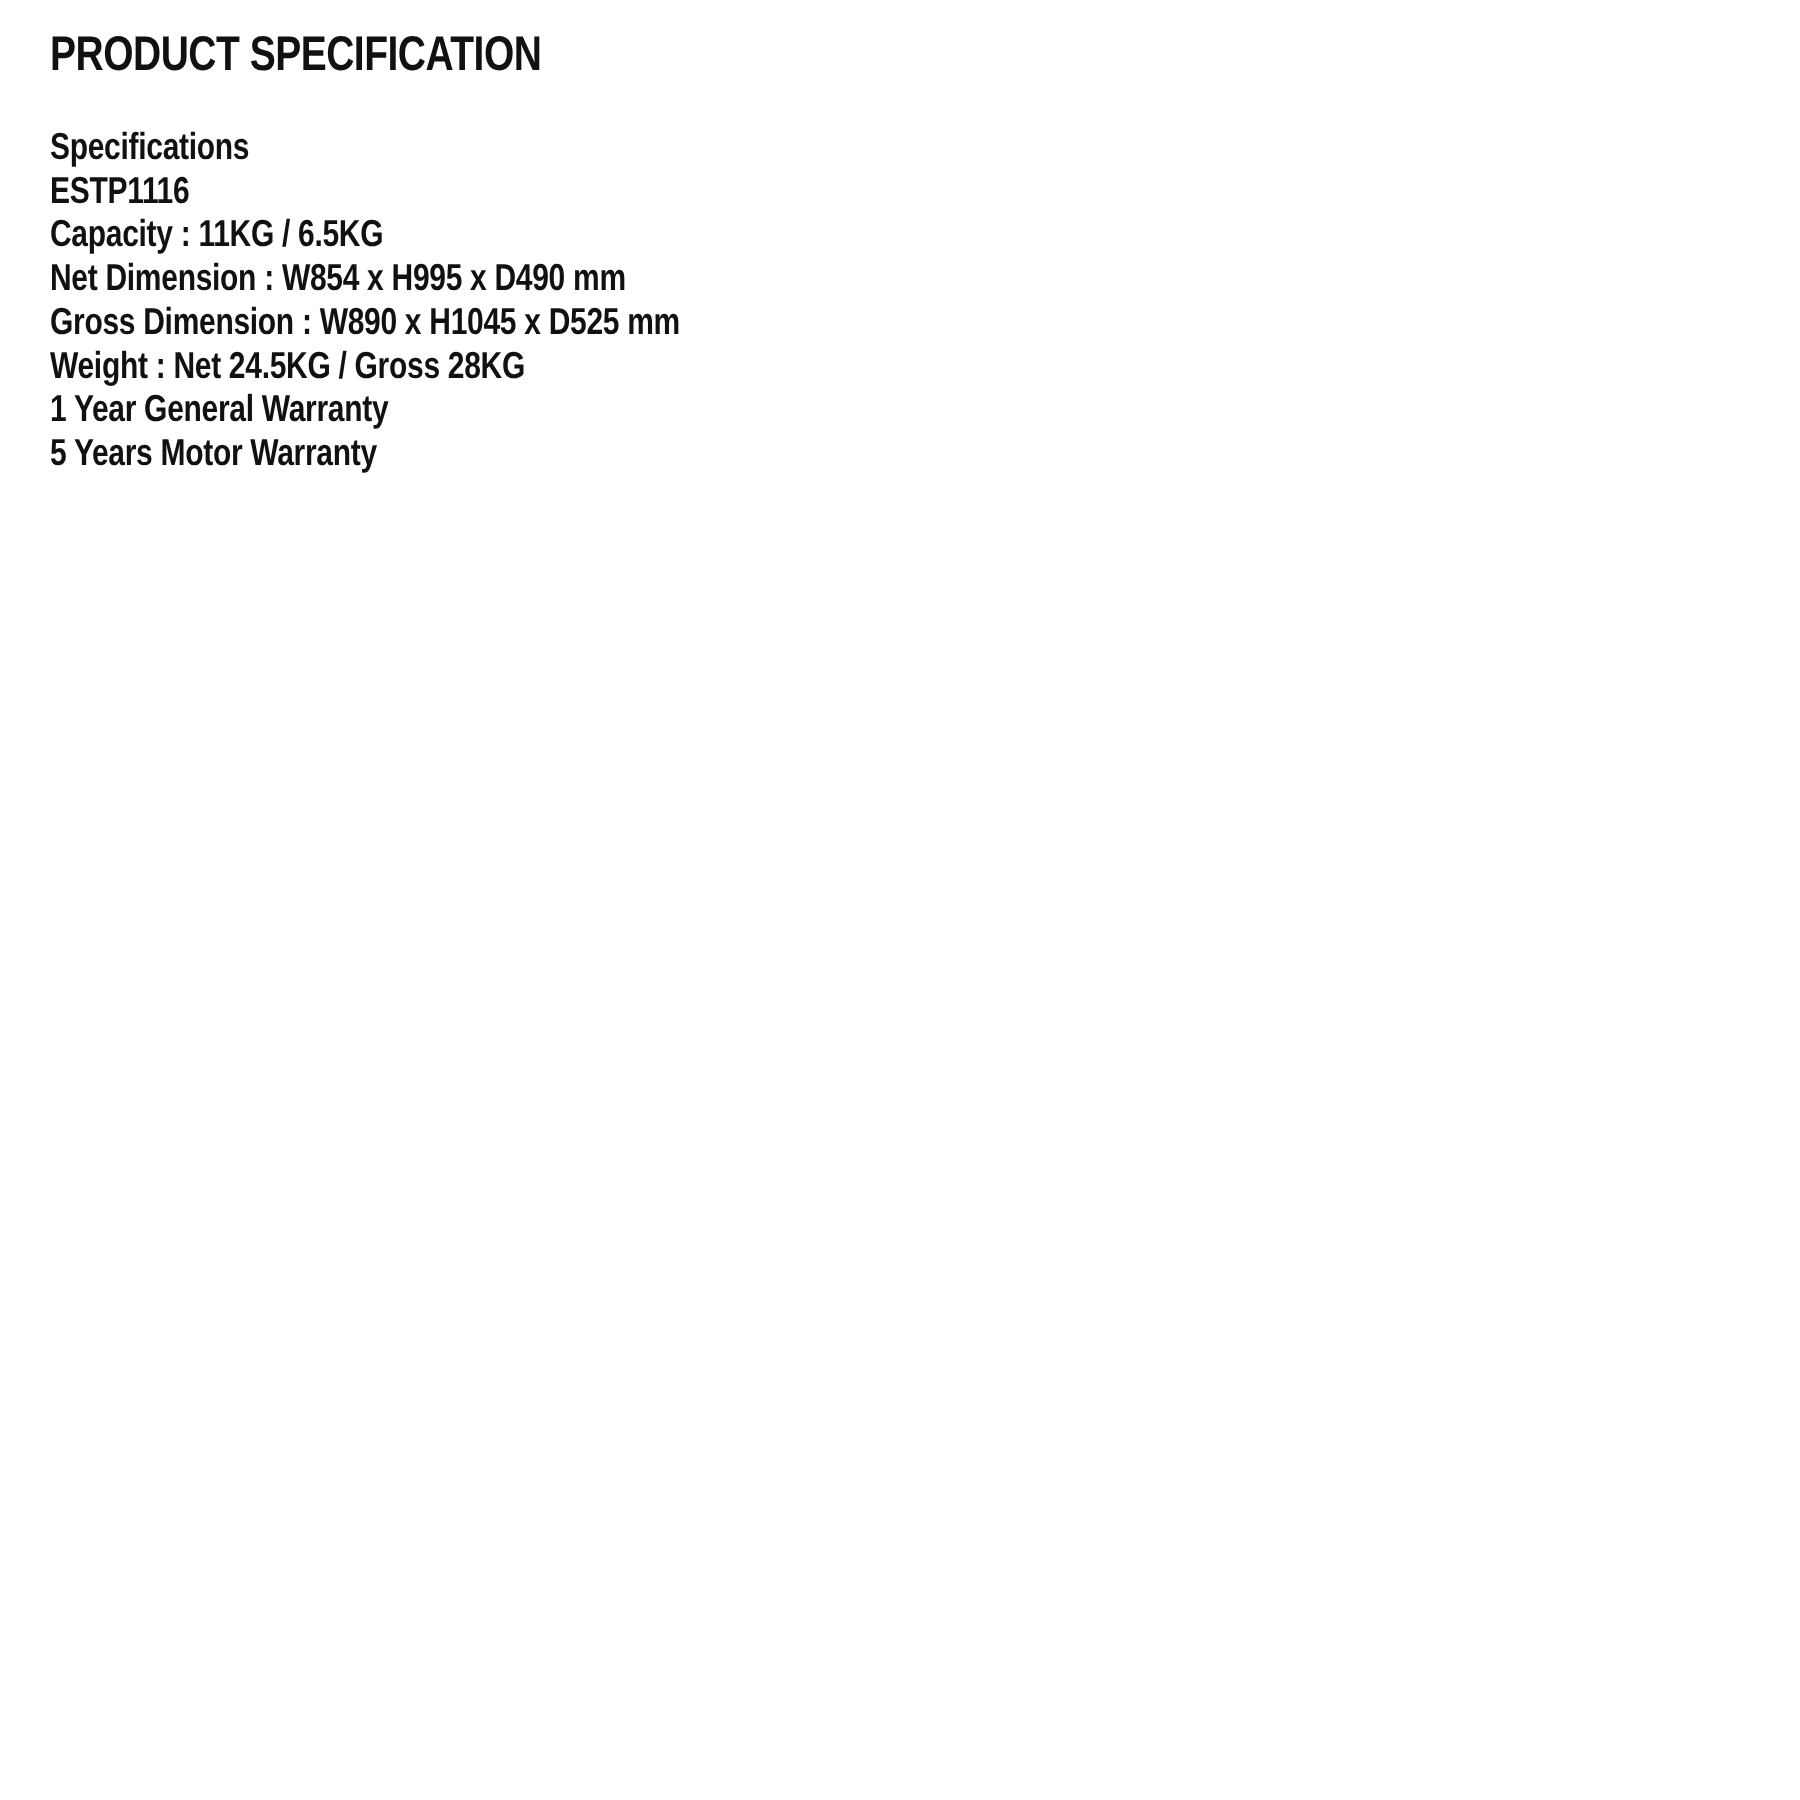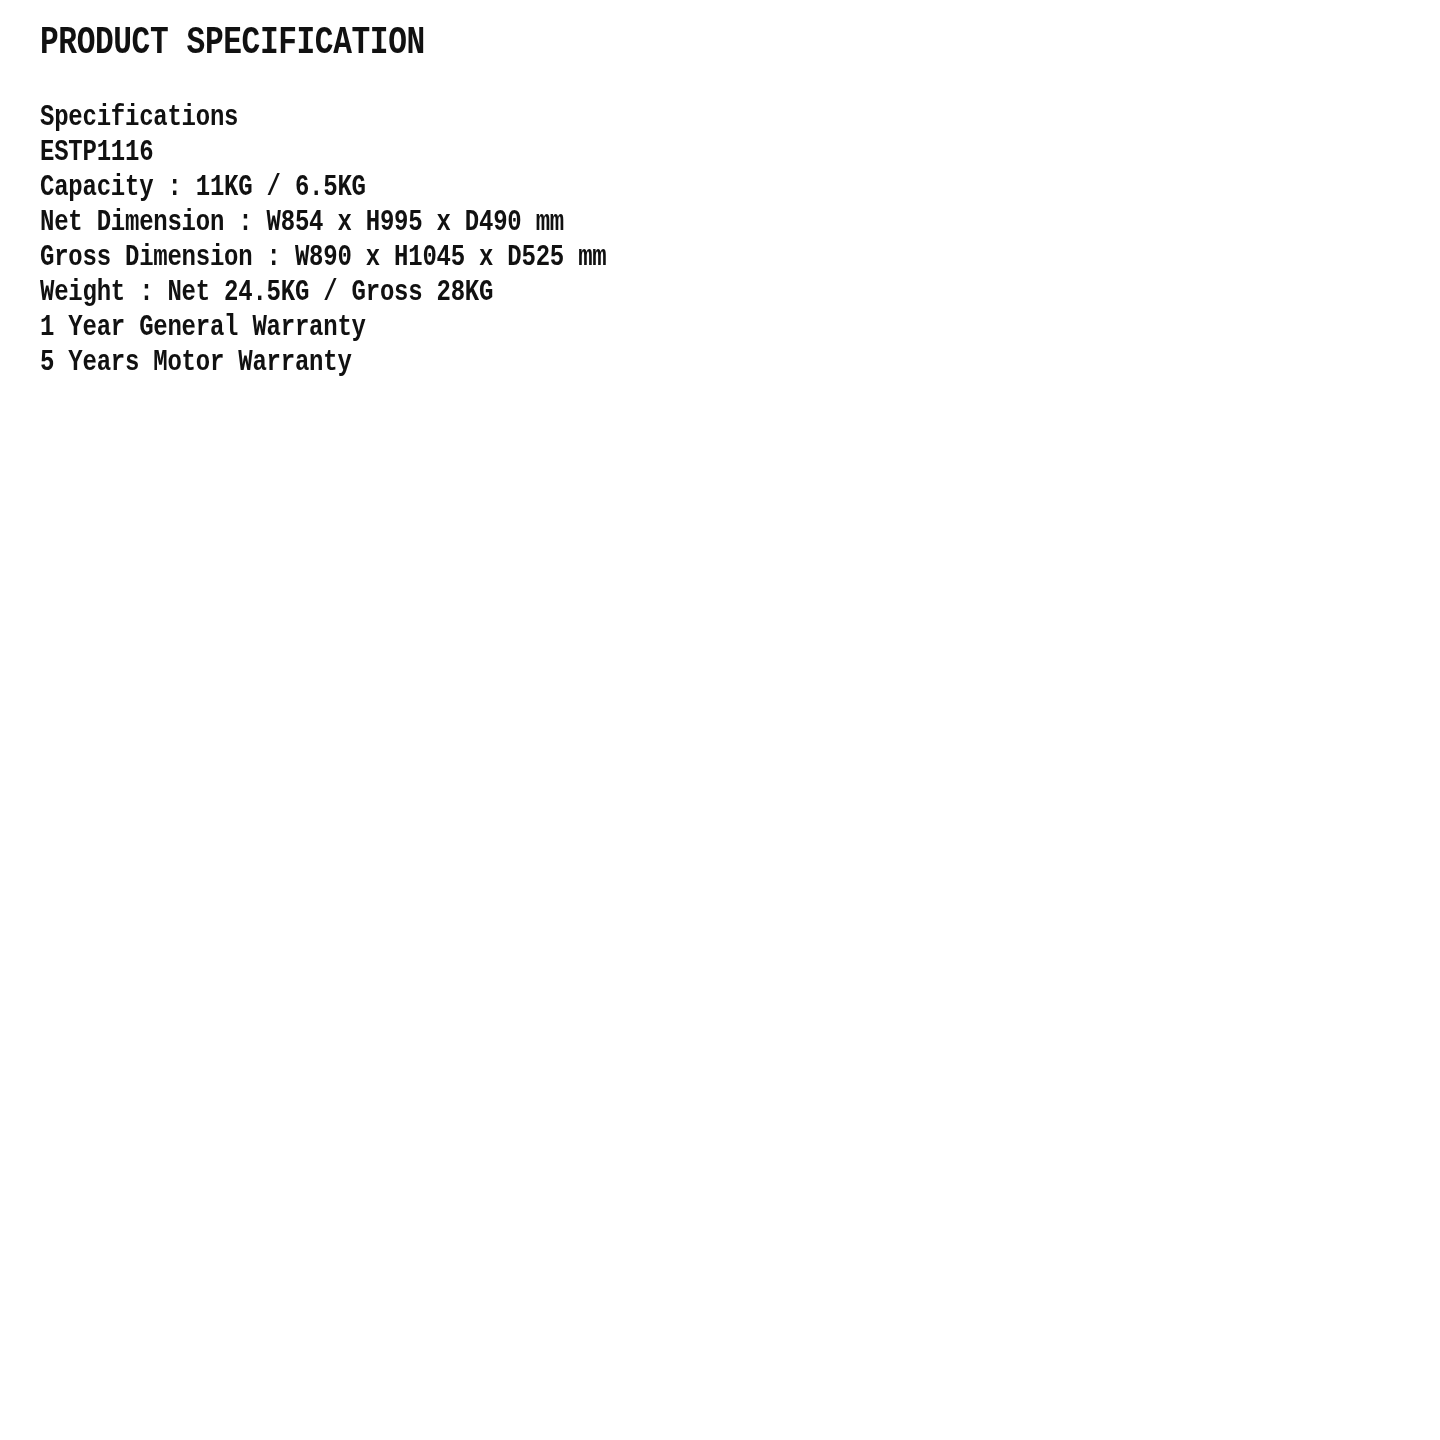--- a/index.html
+++ b/index.html
@@ -9,21 +9,20 @@
   }
   body {
     width: 1440px;
     height: 1440px;
     overflow: hidden;
     font-family: "Liberation Sans", sans-serif;
     color: #111111;
   }
   .content {
     padding: 24px 0 0 40px;
-    font-family: Liberation Mono, monospace;
   }
   .page-title {
     margin: 0;
     font-size: 39px;
     line-height: 39px;
     font-weight: bold;
     letter-spacing: -0.5px;
     white-space: nowrap;
     transform: scaleX(0.80);
     transform-origin: 0 0;

